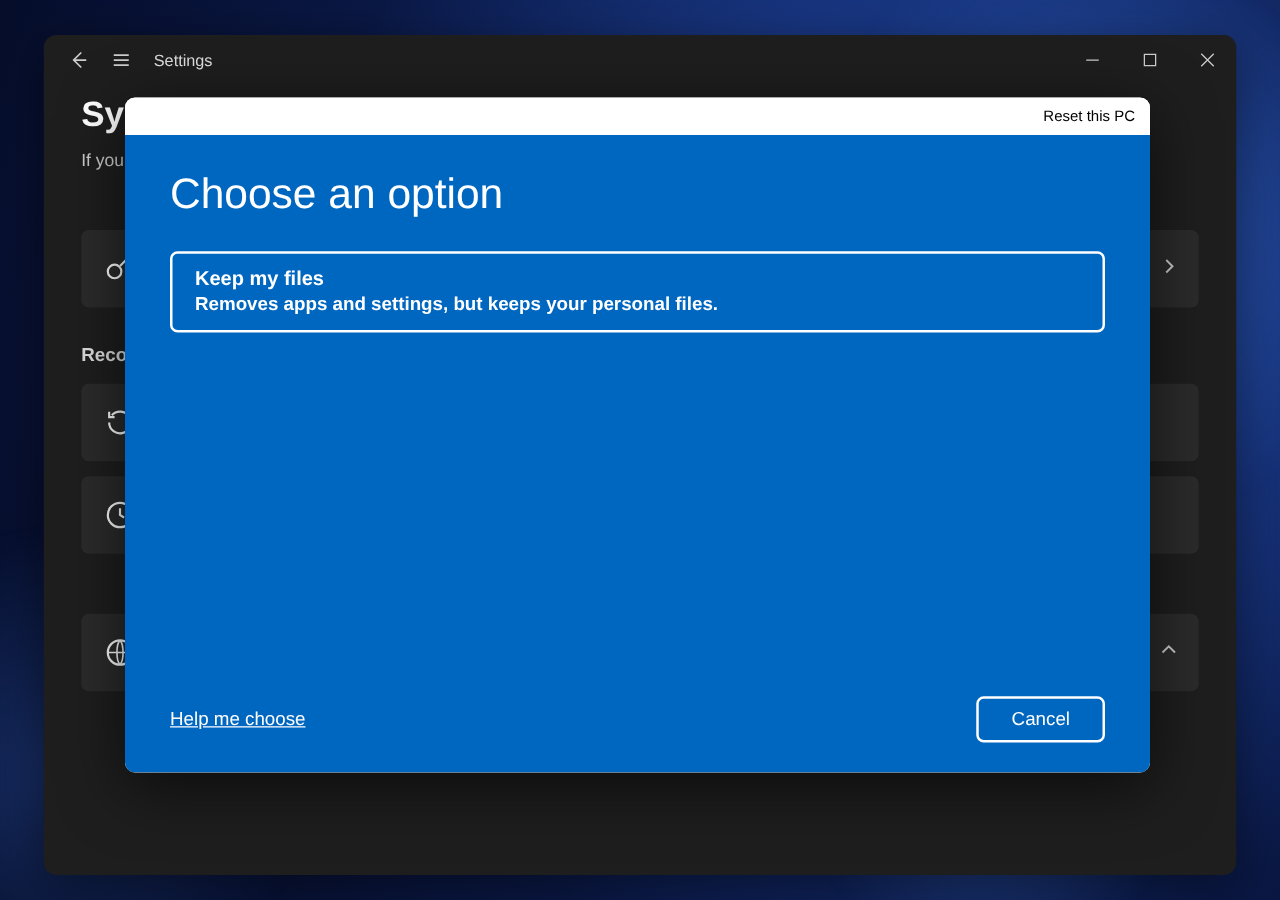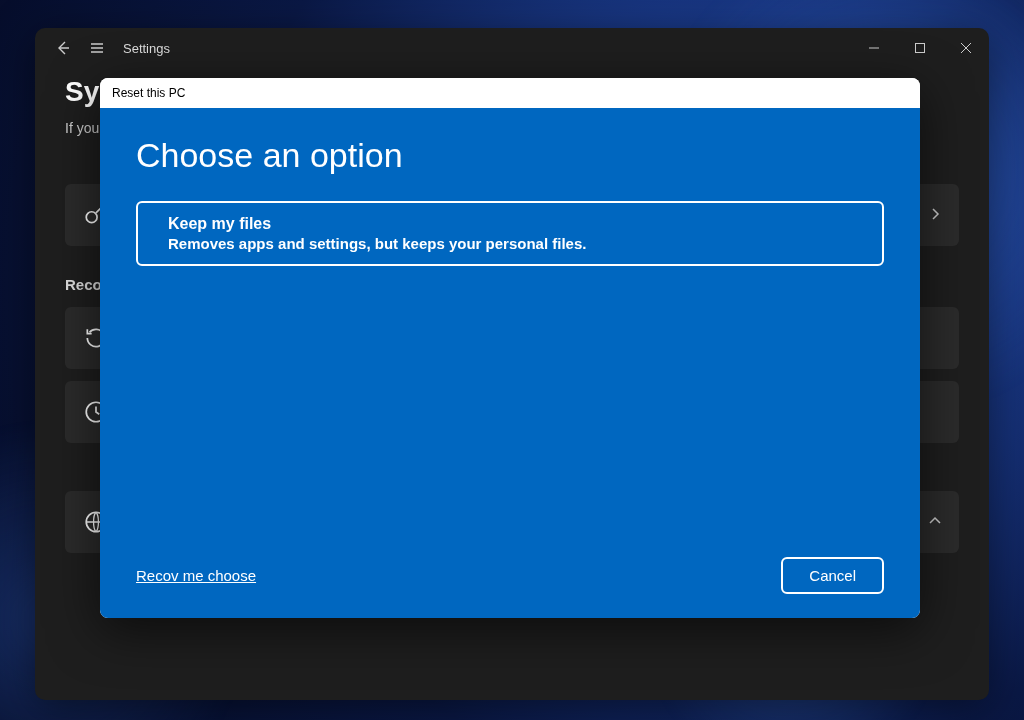--- a/index.html
+++ b/index.html
@@ -50,29 +50,29 @@
 
   
   .dialog {
     position:absolute; left:100px; top:78px; width:820px; height:540px;
     background:#fff; border-radius:8px; overflow:hidden;
     box-shadow:0 12px 50px rgba(0,0,0,.6);
     display:flex; flex-direction:column;
   }
   .dlg-titlebar {
     height:30px; background:#fff; color:#000; font-size:12px;
-    display:flex; align-items:center; padding:0 12px;
+    display:flex; align-items:center; padding:0 12px;justify-content:flex-end;
   }
   .dlg-body {
     flex:1; background:#0067c0; color:#fff; padding:28px 36px 24px 36px;
     display:flex; flex-direction:column;
   }
   .dlg-heading { font-size:34px; font-weight:350; margin-bottom:26px; }
   .option {
-    border:2px solid #fff; border-radius:6px; padding:12px 30px;
+    border:2px solid #fff; border-radius:6px; padding:12px 18px;
     margin-bottom:26px; cursor:pointer;
   }
   .opt-title { font-size:16px; font-weight:600; }
   .opt-desc { font-size:15px; font-weight:700; margin-top:2px; }
   .dlg-footer { margin-top:auto; display:flex; align-items:center; justify-content:space-between; }
   .help-link { font-size:15px; color:#fff; text-decoration:underline; cursor:pointer; }
   .cancel-btn {
     border:2px solid #fff; border-radius:6px; background:transparent; color:#fff;
     font-size:15px; padding:8px 26px; cursor:pointer;text-align:right;
   }
@@ -190,17 +190,17 @@
   <div class="dlg-body">
     <div class="dlg-heading">Choose an option</div>
 
     <div class="option">
       <div class="opt-title">Keep my files</div>
       <div class="opt-desc">Removes apps and settings, but keeps your personal files.</div>
     </div>
 
 
     <div class="dlg-footer">
-      <span class="help-link">Recov me choose</span>
+      <span class="help-link">Help me choose</span>
       <button class="cancel-btn">Cancel</button>
     </div>
   </div>
 </div>
 
 </body></html>

